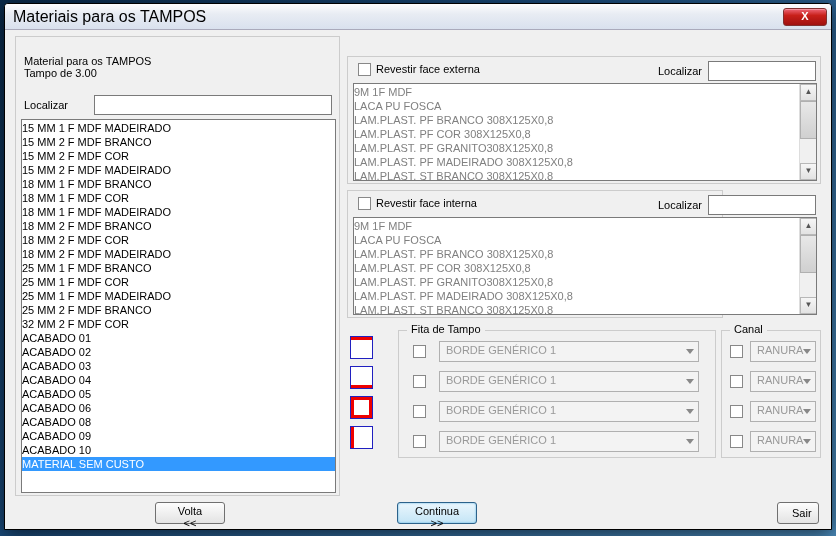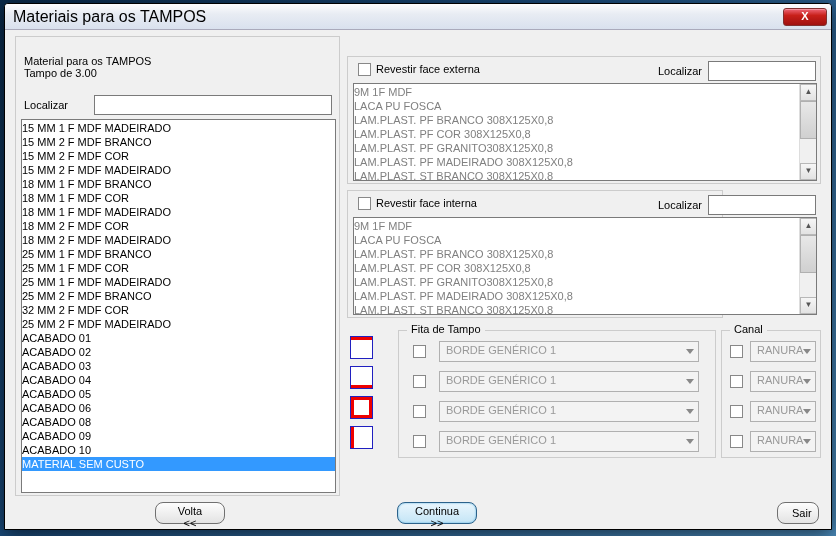--- a/index.html
+++ b/index.html
@@ -24,21 +24,21 @@
   .listbox .row { white-space: nowrap; cursor: default; }
   .listbox .row.selected { background: #3399ff; color: #fff; }
   .scrollbar { position: absolute; right: 0; top: 0; bottom: 0; width: 17px; background: #f0f0f0; border-left: 1px solid #ddd; }
   .sb-btn { position: absolute; left: 0; width: 17px; height: 17px; background: linear-gradient(#f6f6f6,#e2e2e2); border: 1px solid #b8b8b8; font-size: 8px; color: #555; text-align: center; line-height: 14px; }
   .sb-up { top: 0; }
   .sb-down { bottom: 0; }
   .sb-thumb { position: absolute; left: 0; width: 17px; background: linear-gradient(#e8e8e8,#d0d0d0); border: 1px solid #b0b0b0; }
   .chk { position: absolute; width: 13px; height: 13px; border: 1px solid #888; background: #fff; }
   .cmb { position: absolute; height: 21px; border: 1px solid #b0b0b0; background: #f3f3f3; color: #999; font-size: 11px; padding: 2px 18px 2px 6px; }
   .cmb::after { content: ""; position: absolute; right: 4px; top: 7px; width: 0; height: 0; border-left: 4px solid transparent; border-right: 4px solid transparent; border-top: 5px solid #888; }
-  .btn { position: absolute; height: 22px; border: 1px solid #707070; background: linear-gradient(#fdfdfd,#e3e3e3); font-size: 11px; border-radius: 8px; cursor: pointer; padding: 2px 14px; }
+  .btn { position: absolute; height: 22px; border: 1px solid #707070; background: linear-gradient(#fdfdfd,#e3e3e3); font-size: 11px; border-radius: 3px; cursor: pointer; padding: 2px 14px; }
   .btn-primary { border: 1px solid #2c628b; background: linear-gradient(#eaf6fd,#c4e5f6); box-shadow: inset 0 0 2px #4dacdd; }
   .thumb { width: 23px; height: 23px; border: 1px solid #2020c0; position: absolute; background: #fff; }
   .thumb .bar-top { position: absolute; top: 0; left: 0; right: 0; height: 3px; background: #e00; }
   .thumb .bar-bottom { position: absolute; bottom: 0; left: 0; right: 0; height: 3px; background: #e00; }
   .thumb .bar-left { position: absolute; left: 0; top: 0; bottom: 0; width: 3px; background: #e00; }
 </style>
 </head>
 <body>
 
 <div class="window">
@@ -55,28 +55,28 @@
       <input class="txt-input" style="left: 78px; top: 58px; width: 238px;" value="">
       <div class="listbox" style="left:5px; top:82px; width:315px; height:374px;">
         <div class="inner" id="list-left">
             <div class="row">15 MM 1 F MDF MADEIRADO</div>
             <div class="row">15 MM 2 F MDF BRANCO</div>
             <div class="row">15 MM 2 F MDF COR</div>
             <div class="row">15 MM 2 F MDF MADEIRADO</div>
             <div class="row">18 MM 1 F MDF BRANCO</div>
             <div class="row">18 MM 1 F MDF COR</div>
             <div class="row">18 MM 1 F MDF MADEIRADO</div>
+            <div class="row">18 MM 2 F MDF BRANCO</div>
             <div class="row">18 MM 2 F MDF COR</div>
             <div class="row">18 MM 2 F MDF MADEIRADO</div>
             <div class="row">25 MM 1 F MDF BRANCO</div>
             <div class="row">25 MM 1 F MDF COR</div>
             <div class="row">25 MM 1 F MDF MADEIRADO</div>
             <div class="row">25 MM 2 F MDF BRANCO</div>
             <div class="row">32 MM 2 F MDF COR</div>
-            <div class="row">25 MM 2 F MDF MADEIRADO</div>
             <div class="row">ACABADO 01</div>
             <div class="row">ACABADO 02</div>
             <div class="row">ACABADO 03</div>
             <div class="row">ACABADO 04</div>
             <div class="row">ACABADO 05</div>
             <div class="row">ACABADO 06</div>
             <div class="row">ACABADO 08</div>
             <div class="row">ACABADO 09</div>
             <div class="row">ACABADO 10</div>
             <div class="row selected">MATERIAL SEM CUSTO</div>

